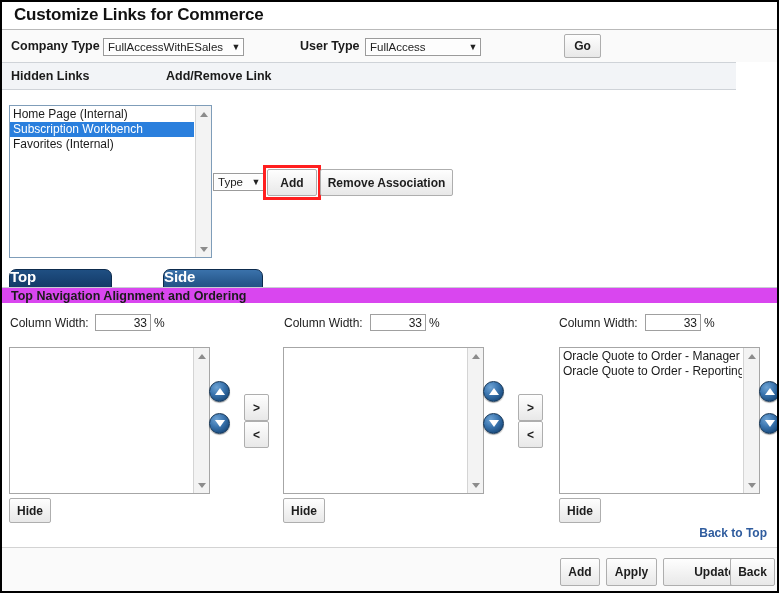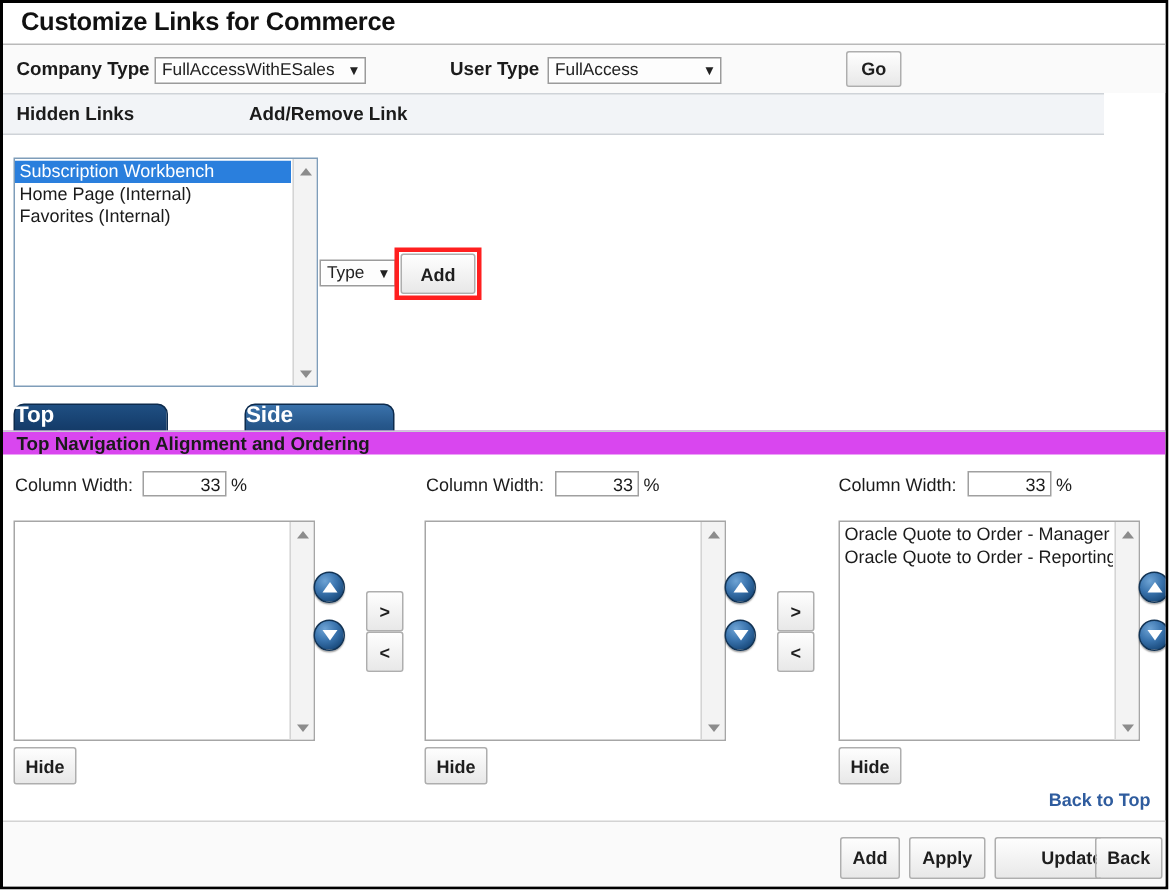--- a/index.html
+++ b/index.html
@@ -204,41 +204,42 @@
 
   <div class="btn btn-go">Go</div>
 
   <div class="colhead">
     <div class="h" style="left:9px;">Hidden Links</div>
     <div class="h" style="left:164px;">Add/Remove Link</div>
   </div>
 
   <div class="listbox" style="left:7px; top:103px; width:203px; height:153px;">
     <div class="lb-inner" id="hidden-links-options">
+        <div class="opt">Home Page (Internal)</div>
         <div class="opt sel">Subscription Workbench</div>
-        <div class="opt">Home Page (Internal)</div>
         <div class="opt">Favorites (Internal)</div>
       </div>
     <div class="sbar">
       <div class="arr up">
           <div class="tri-up"></div>
         </div>
       <div class="arr dn">
           <div class="tri-dn"></div>
         </div>
     </div>
   </div>
 
   <div class="selbox" style="left:211px; top:171px; width:51px;">
     <span class="selval">Type</span>
     <span class="caret">▼</span>
   </div>
 
   <div class="btn btn-add-assoc">Add</div>
   <div class="redbox" style="left:261px; top:163px; width:58px; height:35px;"></div>
+  <div class="btn btn-remove-assoc">Remove Association</div>
 
   <div class="tab" style="left:7px; top:267px; width:103px;">Top Navigation</div>
   <div class="tab alt" style="left:113px; top:267px; width:100px;">Side Navigation</div>
 
   <div class="subhead">
     <span>Top Navigation Alignment and Ordering</span>
   </div>
 
   <div class="cwlabel" style="left:8px; top:314px;">Column Width:</div>
   <div class="cwinput" style="left:93px; top:312px;">33</div>

